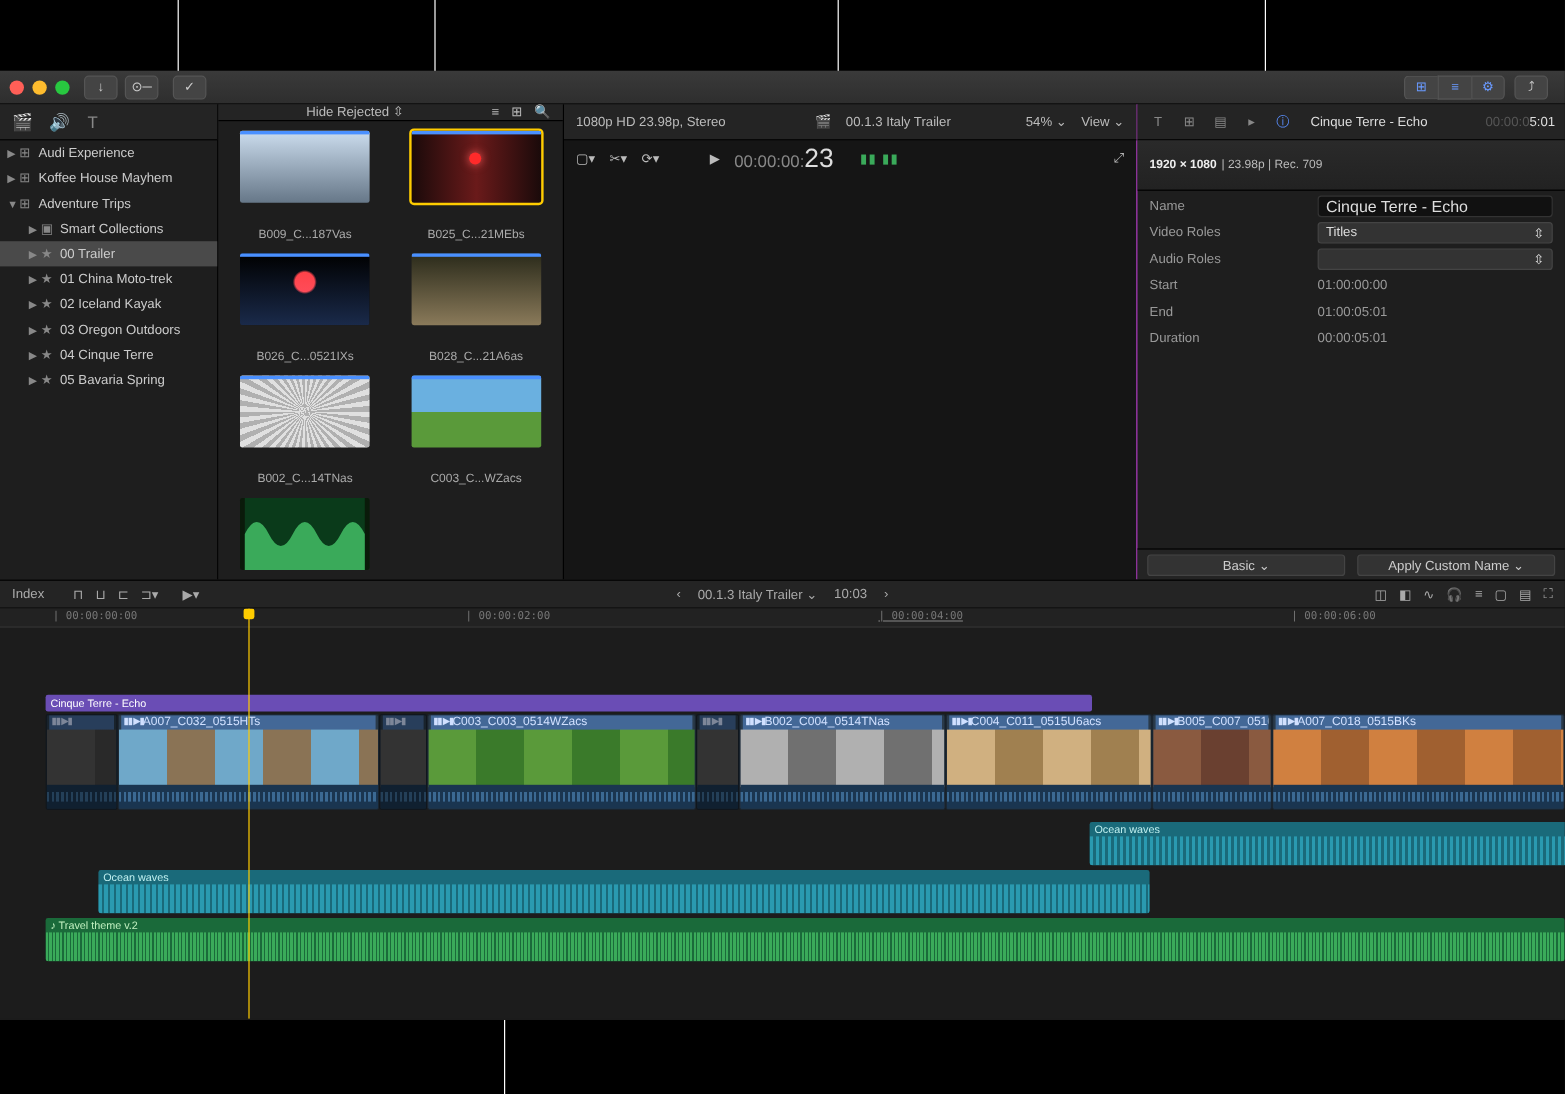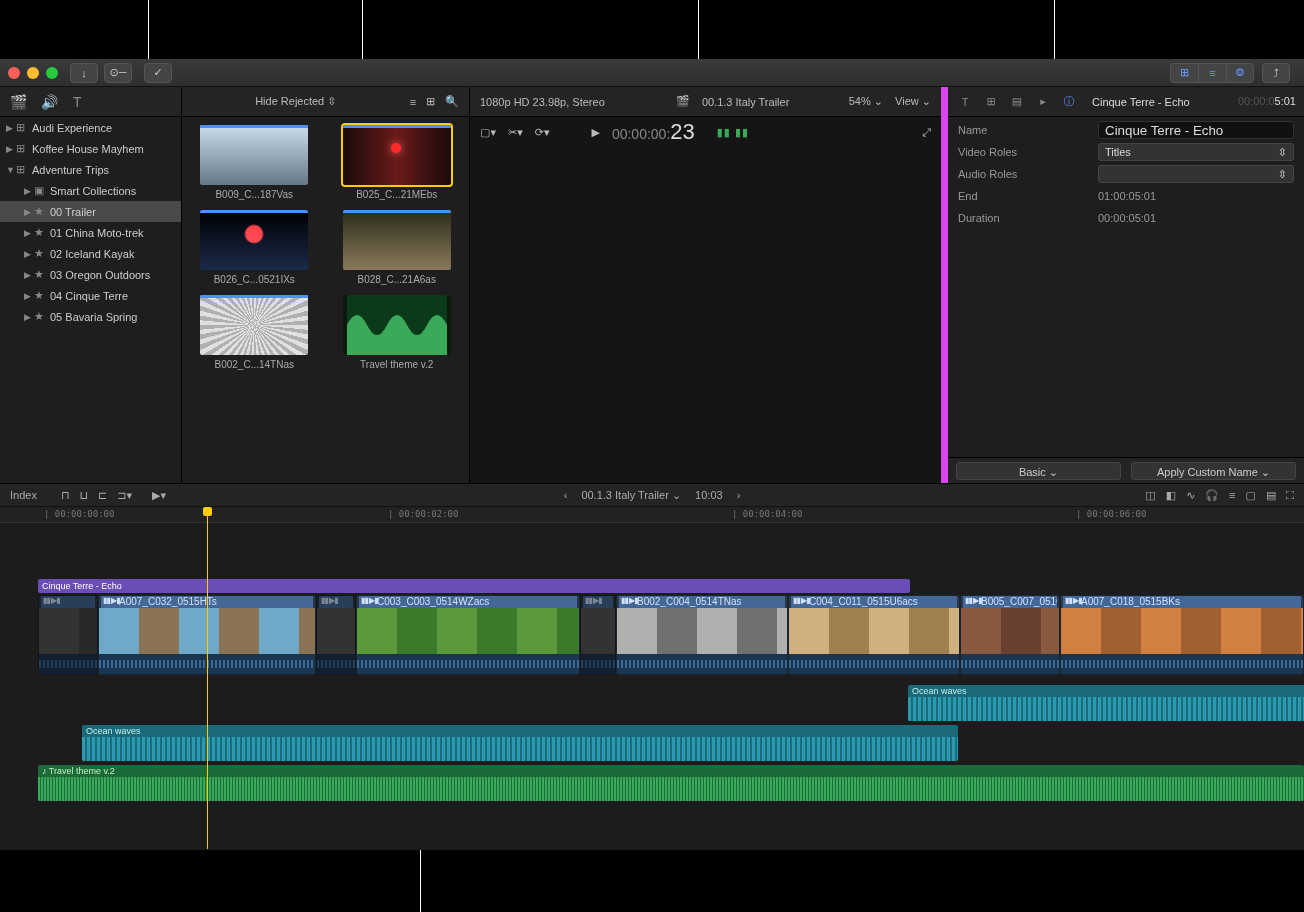--- a/index.html
+++ b/index.html
@@ -27,22 +27,22 @@
 .tree-item .ic { width: 16px; font-size: 11px; color: #888; }
 .tree-item.child { padding-left: 24px; }
 .browser { width: 288px; background: #1e1e1e; border-right: 1px solid #000; display: flex; flex-direction: column; }
 .br-header { height: 30px; display: flex; align-items: center; justify-content: flex-end; gap: 10px; padding: 0 10px; border-bottom: 1px solid #000; background: #242424; color: #bbb; }
 .br-header .hide-rejected { margin-right: auto; margin-left: auto; }
 .br-grid { flex: 1; padding: 8px; display: grid; grid-template-columns: 1fr 1fr; gap: 10px 14px; align-content: start; }
 .clip { display: flex; flex-direction: column; align-items: center; cursor: pointer; }
 .thumb { width: 108px; height: 60px; background: #333; border-radius: 2px; position: relative; overflow: hidden; }
 .thumb.sel { outline: 2px solid #ffcc00; }
 .thumb .top-strip { position: absolute; top: 0; left: 0; right: 0; height: 3px; background: #4a90ff; }
-.clip-label { margin-top: 4px; font-size: 10px; color: #aaa; white-space: nowrap; overflow: hidden; text-overflow: ellipsis; max-width: 108px; text-align: left; }
-.viewer { flex: 1; background: #151515; border-right: 7px solid #d946ef; display: flex; flex-direction: column; }
+.clip-label { margin-top: 21px; font-size: 10px; color: #aaa; white-space: nowrap; overflow: hidden; text-overflow: ellipsis; max-width: 108px; text-align: left; }
+.viewer { flex: 1; background: #151515; border-right: 1px solid #d946ef; display: flex; flex-direction: column; }
 .vw-header { height: 30px; display: flex; align-items: center; padding: 0 10px; gap: 12px; border-bottom: 1px solid #000; background: #242424; color: #bbb; }
 .vw-header .right { margin-left: auto; display: flex; gap: 12px; align-items: center; }
 .vw-canvas { flex: 1; margin: 6px; background: linear-gradient(180deg,#6fa8c9 0%,#5a8fb0 40%,#2d5a6e 100%); position: relative; display: flex; align-items: flex-end; overflow: hidden; }
 .vw-canvas .hill { position: absolute; left: 29%; top: 18%; width: 42%; height: 65%; background: linear-gradient(130deg,#8a7355 0%,#6b5940 40%,#3e3426 100%); clip-path: polygon(20% 0%, 100% 40%, 100% 100%, 0% 100%, 0% 30%); }
 .vw-canvas .buildings { position: absolute; left: 33%; top: 15%; width: 28%; height: 48%; background: repeating-linear-gradient(90deg,#c9a368 0 6px,#b08948 6px 12px,#8e6b3a 12px 18px); clip-path: polygon(10% 10%, 90% 0%, 100% 100%, 0% 100%); }
 .vw-title-bg { position: absolute; bottom: 8px; left: 8px; right: 8px; font-size: 62px; font-weight: 800; color: rgba(255,255,255,0.18); letter-spacing: 2px; }
 .vw-title-fg { position: absolute; bottom: 38px; left: 24px; font-size: 22px; font-weight: 700; color: #fff; text-shadow: 0 1px 2px #000; }
 .vw-controls { height: 30px; display: flex; align-items: center; padding: 0 10px; gap: 12px; color: #bbb; }
 .vw-tc { font-family: monospace; font-size: 14px; }
 .vw-tc .big { font-size: 22px; color: #ddd; }
@@ -228,20 +228,26 @@
             </div>
             <div class="clip-label">B028_C...21A6as</div>
           </div>
           <div class="clip">
             <div class="thumb t5">
               <div class="top-strip"></div>
             </div>
             <div class="clip-label">B002_C...14TNas</div>
           </div>
           <div class="clip">
+            <div class="thumb t7">
+              <div class="top-strip"></div>
+            </div>
+            <div class="clip-label">C003_C...WZacs</div>
+          </div>
+          <div class="clip">
             <div class="thumb t8"><svg viewBox="0 0 100 60">
                 <rect width="100" height="60" fill="#0a3a1a"></rect>
                 <path d="M0,30 Q10,10 20,30 T40,30 T60,30 T80,30 T100,30 L100,60 L0,60 Z" fill="#3aaa5a"></path>
               </svg></div>
             <div class="clip-label">Travel theme v.2</div>
           </div>
         </div>
     </div>
 
     <div class="viewer">
@@ -269,20 +275,24 @@
     <div class="inspector">
       <div class="insp-header">
         <span class="icon-btn">T</span>
         <span class="icon-btn">⊞</span>
         <span class="icon-btn">▤</span>
         <span class="icon-btn">▸</span>
         <span class="icon-btn active">ⓘ</span>
         <span class="title">Cinque Terre - Echo</span>
         <span class="dur"><span style="color:#555">00:00:0</span><span style="color:#ddd">5:01</span></span>
       </div>
+      <div class="insp-preview">
+        <b>1920 × 1080</b>
+          <span>| 23.98p | Rec. 709</span>
+      </div>
       <div class="insp-body">
         <div class="prop-row">
             <span class="lbl">Name</span>
             <span class="val"><input class="prop-input" value="Cinque Terre - Echo" style=""></span>
           </div>
         <div class="prop-row">
             <span class="lbl">Video Roles</span>
             <span class="val">
               <div class="prop-select">
                 <span>Titles</span>
@@ -291,20 +301,24 @@
             </span>
           </div>
         <div class="prop-row">
             <span class="lbl">Audio Roles</span>
             <span class="val">
               <div class="prop-select">
                 <span></span>
                 <span>⇳</span>
               </div>
             </span>
+          </div>
+        <div class="prop-row">
+            <span class="lbl">Start</span>
+            <span class="val">01:00:00:00</span>
           </div>
         <div class="prop-row">
             <span class="lbl">End</span>
             <span class="val">01:00:05:01</span>
           </div>
         <div class="prop-row">
             <span class="lbl">Duration</span>
             <span class="val">00:00:05:01</span>
           </div>
       </div>
@@ -338,21 +352,21 @@
       <span>▢</span>
       <span>▤</span>
       <span>⛶</span>
     </div>
   </div>
 
   <div class="timeline">
     <div class="ruler" id="ruler">
         <span class="tick" style="left: 44px;">| 00:00:00:00</span>
         <span class="tick" style="left: 388px;">| 00:00:02:00</span>
-        <span class="tick" style="left: 732px;">| 00:00:04:00</span>
+        <span class="tick" style="left: 732px; text-decoration: underline;">| 00:00:04:00</span>
         <span class="tick" style="left: 1076px;">| 00:00:06:00</span>
       </div>
     <div class="playhead"></div>
     <div class="tracks">
       <div class="title-clip">Cinque Terre - Echo</div>
       <div class="video-lane" id="video-lane">
           <div class="vclip dim" style="left: 0px; width: 60px; --c1: #555; --c2: #444;">
             <div class="label"></div>
             <div class="filmstrip"></div>
             <div class="wave"></div>

